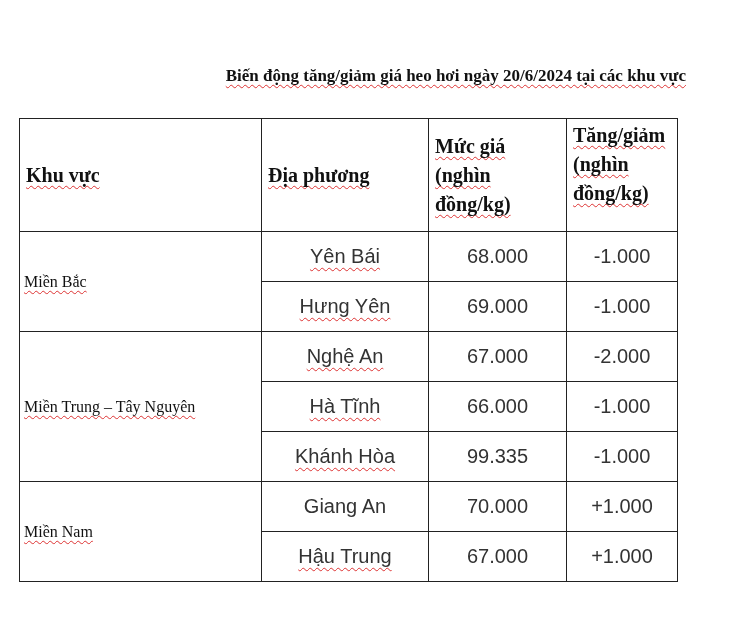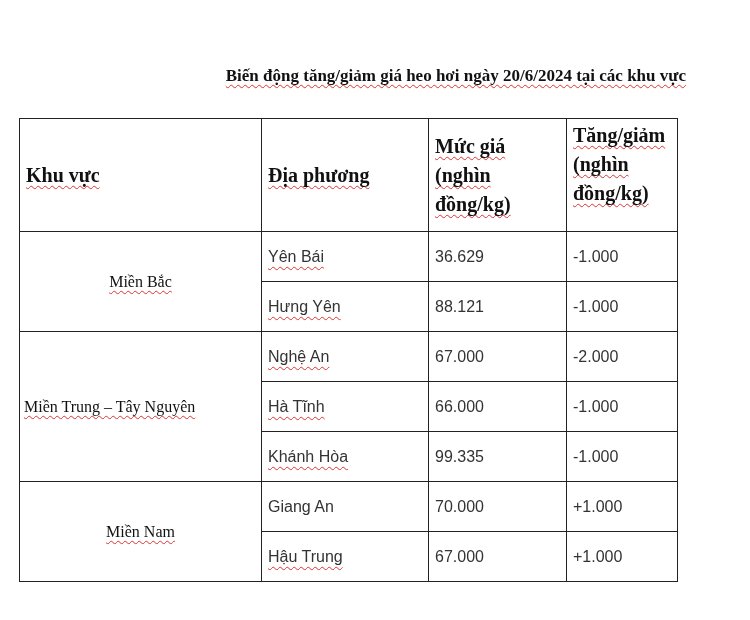--- a/index.html
+++ b/index.html
@@ -13,22 +13,22 @@
     position: absolute; left: 19px; top: 118px;
     border-collapse: collapse; table-layout: fixed;
     width: 658px;
   }
   td, th { border: 1.5px solid #222; padding: 0 6px; vertical-align: middle; }
   th {
     font-family: "Liberation Serif", serif; font-weight: bold; font-size: 20px;
     text-align: left; height: 110px; line-height: 29px;
   }
   th.h-top { vertical-align: top; padding-top: 2px; }
-  td { height: 49px; font-size: 16px; }
-  td.region { font-family: "Liberation Serif", serif; text-align: center; font-size: 16px; padding: 0 4px; }
+  td { height: 49px; font-size: 20px; text-align: center; }
+  td.region { font-family: "Liberation Serif", serif; text-align: left; font-size: 16px; padding: 0 4px; }
   td.region.left { text-align: left; }
   td.loc, td.num { font-family: "Liberation Sans", sans-serif; color: #333; }
   td.loc .squiggle { text-underline-offset: 4px; }
 </style>
 </head>
 <body>
 
 <div class="title">
   <span class="squiggle">Biến động tăng/giảm giá heo hơi ngày 20/6/2024 tại các khu vực</span>
 </div>
@@ -45,26 +45,26 @@
       <th><span class="squiggle">Khu vực</span></th>
       <th><span class="squiggle">Địa phương</span></th>
       <th><span class="squiggle">Mức giá (nghìn đồng/kg)</span></th>
       <th class="h-top"><span class="squiggle">Tăng/giảm (nghìn đồng/kg)</span></th>
     </tr>
   </thead>
   <tbody>
     <tr>
       <td class="region" rowspan="2"><span class="squiggle">Miền Bắc</span></td>
       <td class="loc"><span class="squiggle">Yên Bái</span></td>
-      <td class="num">36.629</td>
+      <td class="num">68.000</td>
       <td class="num">-1.000</td>
     </tr>
     <tr>
       <td class="loc"><span class="squiggle">Hưng Yên</span></td>
-      <td class="num">88.121</td>
+      <td class="num">69.000</td>
       <td class="num">-1.000</td>
     </tr>
     <tr>
       <td class="region left" rowspan="3"><span class="squiggle">Miền Trung – Tây Nguyên</span></td>
       <td class="loc"><span class="squiggle">Nghệ An</span></td>
       <td class="num">67.000</td>
       <td class="num">-2.000</td>
     </tr>
     <tr>
       <td class="loc"><span class="squiggle">Hà Tĩnh</span></td>

